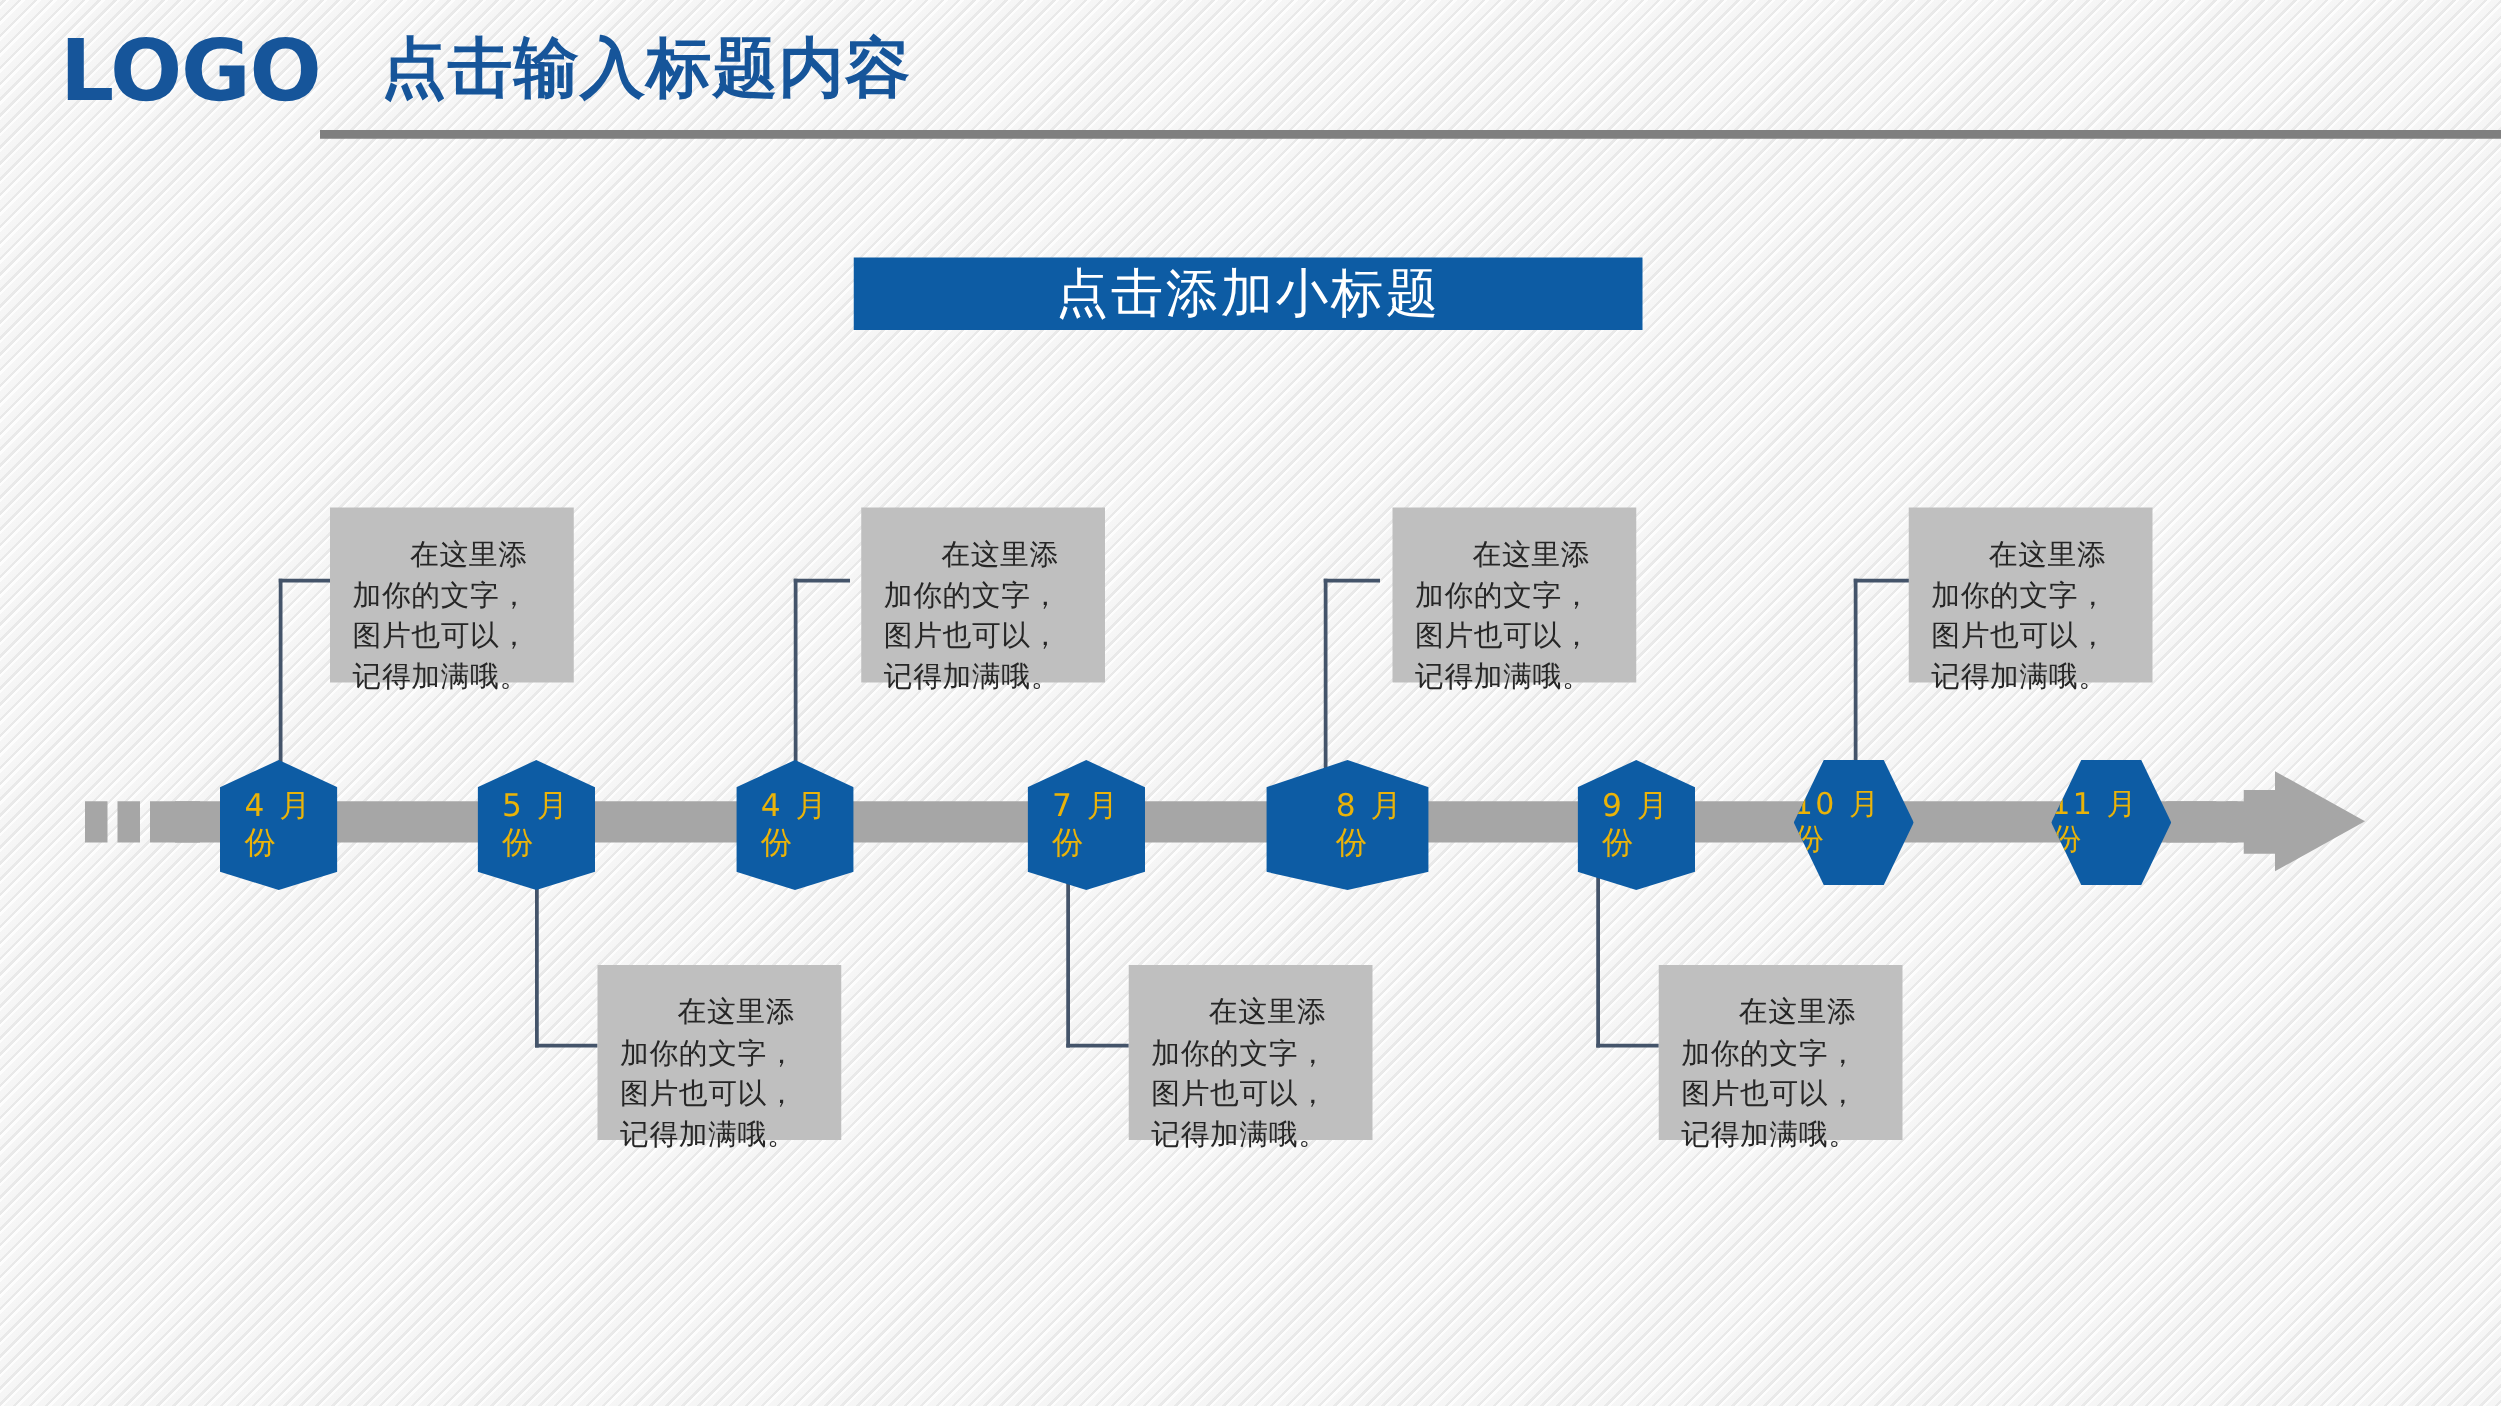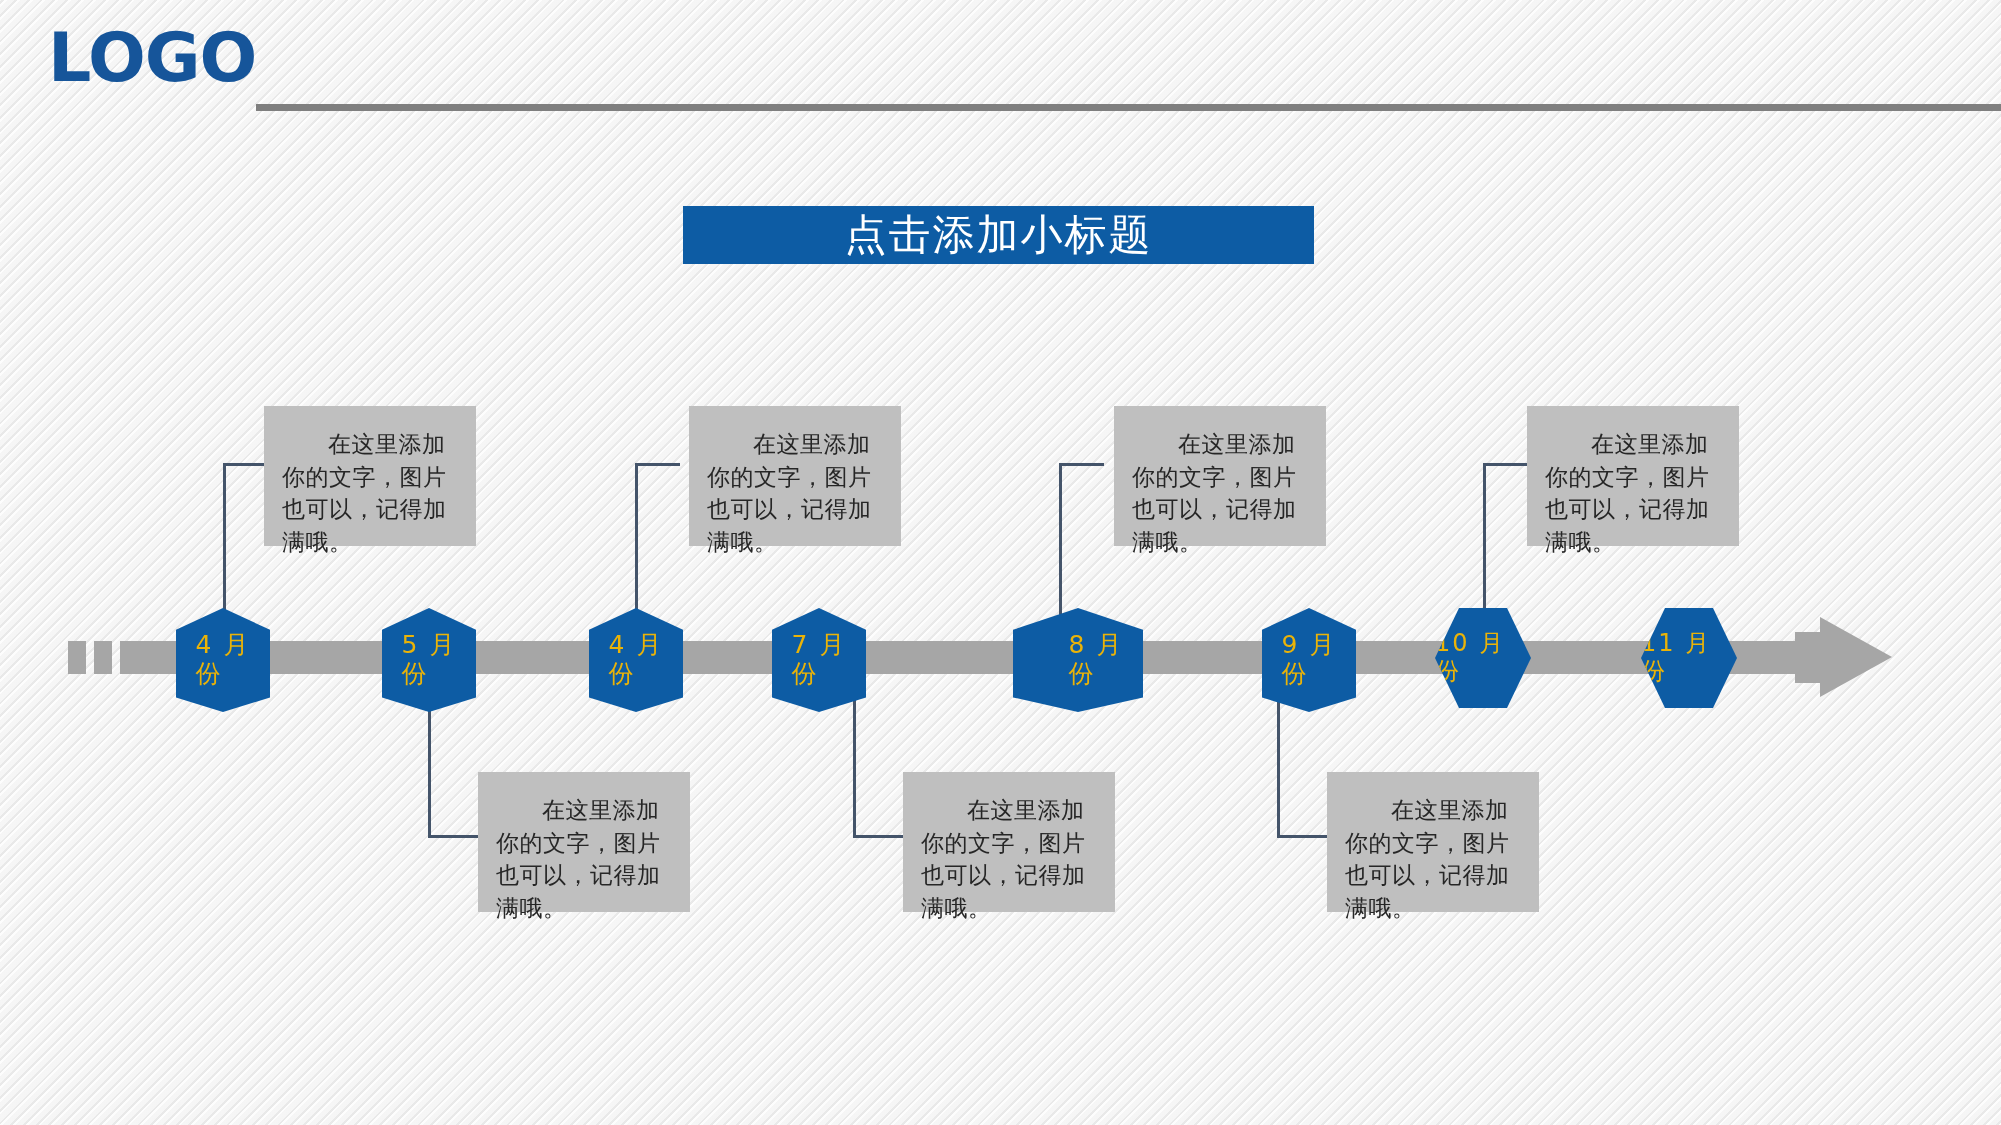--- a/index.html
+++ b/index.html
@@ -163,41 +163,42 @@
   .conn .h {
     position: absolute;
     height: 3px;
     background: #44546a;
   }
 
   
   .tbox {
     position: absolute;
     background: #bfbfbf;
-    width: 212px;
+    width: 195px;
     height: 140px;
     box-sizing: border-box;
     padding: 22px 20px 0 18px;
     z-index: 4;
   }
   .tbox .body {
     font-size: 23px;
     color: #262626;
     line-height: 1.42;
     text-indent: 46px;
     letter-spacing: 0.5px;
     text-align: left;
   }
 </style>
 </head>
 <body>
 
 <div id="slide">
 
   <div class="logo">LOGO</div>
+  <div class="header-title">点击输入标题内容</div>
   <div class="header-rule"></div>
 
   <div class="subtitle-banner">
     <span class="txt">点击添加小标题</span>
   </div>
 
   <div class="dash" style="left:68px;  width:18px;"></div>
   <div class="dash" style="left:94px;  width:18px;"></div>
   <div class="dash" style="left:120px; width:40px;"></div>
   <div class="bar bar-main"></div>
@@ -267,21 +268,21 @@
 份</span>
   </div>
   <div class="node tall" style="left:382px;  top:608px;">
     <span class="label">5 月
 份</span>
   </div>
   <div class="node tall" style="left:589px;  top:608px;">
     <span class="label">4 月
 份</span>
   </div>
-  <div class="node tall" style="left:772px;  top:608px;">
+  <div class="node tall" style="left:822px;  top:608px;">
     <span class="label">7 月
 份</span>
   </div>
   <div class="node tall" style="left:1013px; top:608px;padding-left:36px;">
     <span class="label">8 月
 份</span>
   </div>
   <div class="node tall" style="left:1230px; top:608px;margin-left:32px;">
     <span class="label">9 月
 份</span>

